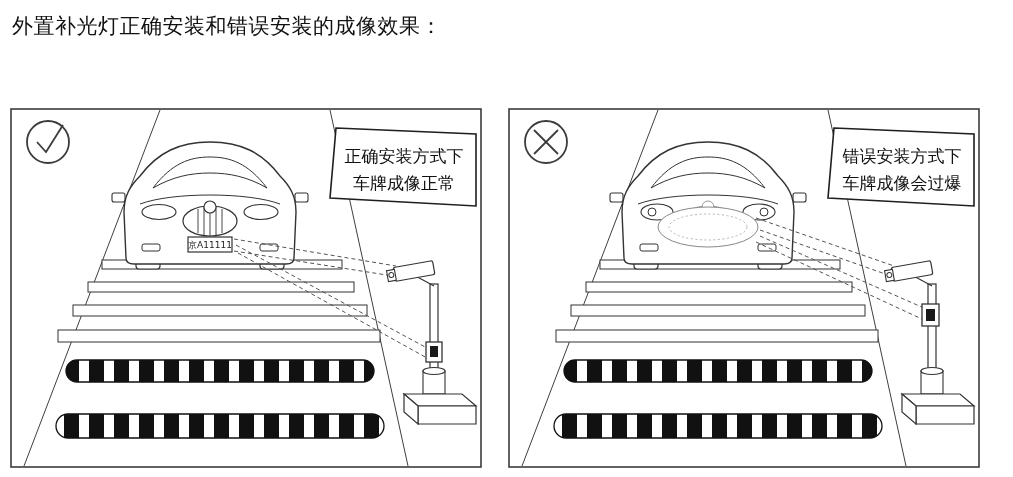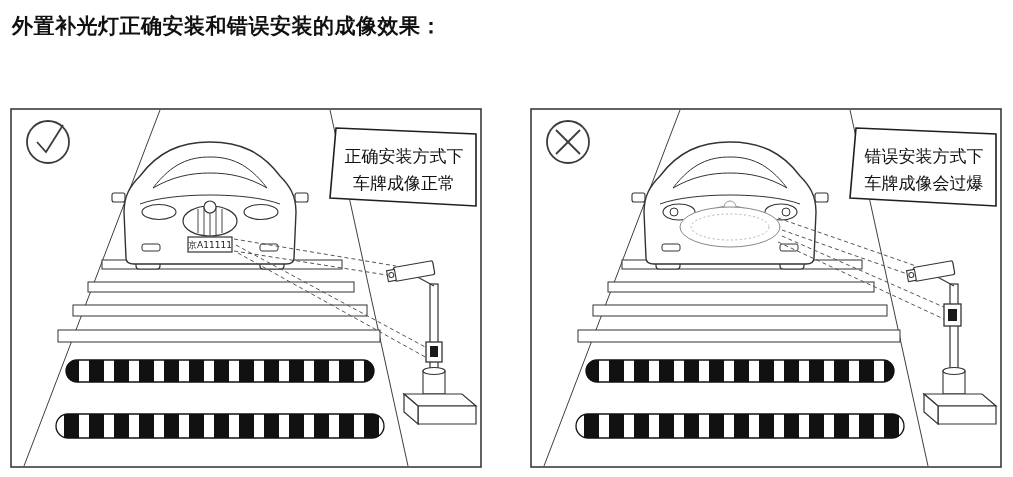--- a/index.html
+++ b/index.html
@@ -4,26 +4,26 @@
 <style>
   * { margin: 0; padding: 0; box-sizing: border-box; }
   html, body { background: #ffffff; }
   body {
     width: 1013px; height: 477px;
     position: relative; overflow: hidden;
     font-family: "DejaVu Sans", "Liberation Sans", sans-serif;
   }
   .page-title {
     position: absolute; left: 12px; top: 12px;
-    font-size: 21px; font-weight: bold; color: #111111;
+    font-size: 21px; font-weight: normal; color: #111111;
     letter-spacing: 0.5px;
   }
   .panel { position: absolute; top: 108px; width: 472px; height: 360px; }
   .panel-left  { left: 10px; }
-  .panel-right { left: 530px; }
+  .panel-right { left: 508px; }
   svg text { font-family: "DejaVu Sans", "Liberation Sans", sans-serif; }
 </style>
 </head>
 <body>
 
 <div class="page-title">外置补光灯正确安装和错误安装的成像效果：</div>
 
 <div class="panel panel-left">
 <svg width="472" height="360" viewBox="0 0 472 360">
   <defs>

